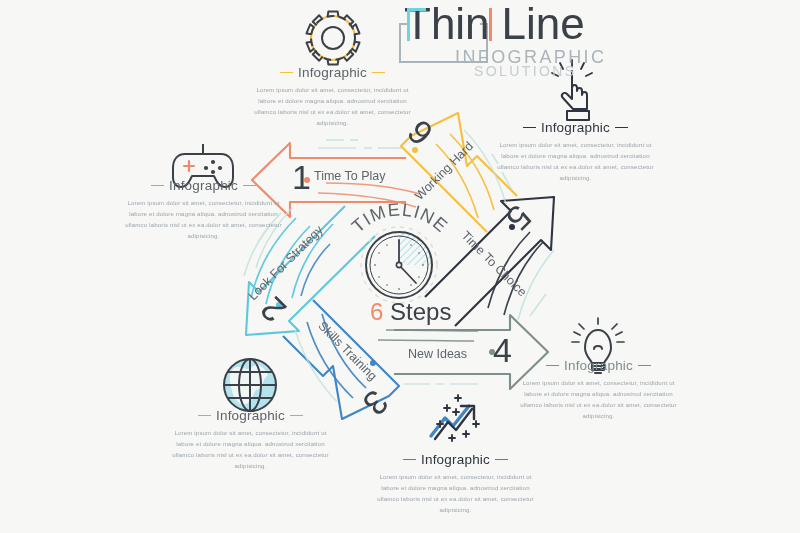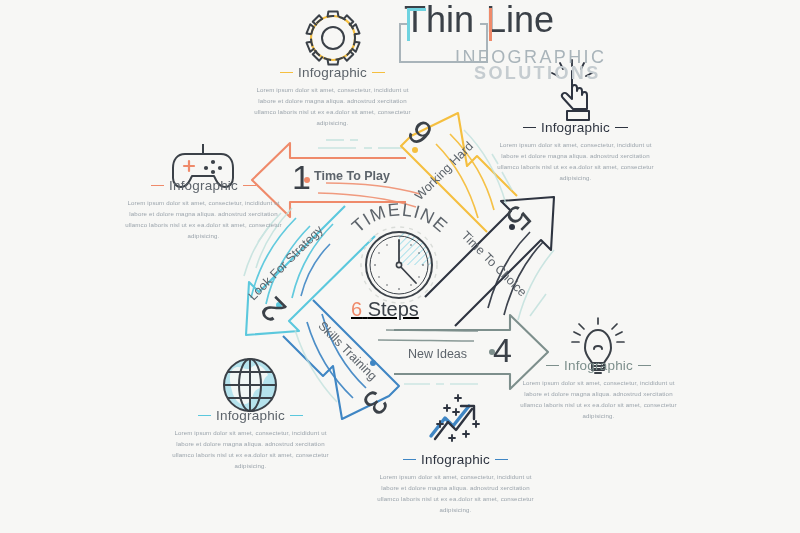--- a/index.html
+++ b/index.html
@@ -254,35 +254,35 @@
         <path d="M8 14 L14 14"></path>
           <path d="M11 11 L11 17"></path>
         <path d="M18 4 L24 4"></path>
           <path d="M21 1 L21 7"></path>
         <path d="M0 -22 L6 -22"></path>
           <path d="M3 -25 L3 -19"></path>
       </g>
     </g>
   </svg>
 
-  <div style="position:absolute;left:404px;top:2px;font-size:36px;letter-spacing:0px;white-space:nowrap;line-height:1;">
+  <div style="position:absolute;left:404px;top:2px;font-size:44px;letter-spacing:0px;white-space:nowrap;line-height:1;">
     <span style="color:#3b4148;">Thin</span><span style="display:inline-block;width:12px;"></span><span style="color:#3b4148;">Line</span>
   </div>
   <div style="position:absolute;left:407px;top:8px;width:16px;height:30px;border-top:3px solid #6fd3e0;border-left:3px solid #6fd3e0;"></div>
   <div style="position:absolute;left:489px;top:8px;width:3px;height:33px;background:#ef8a6a;"></div>
   <div style="position:absolute;left:455px;top:47px;font-size:18px;letter-spacing:2.4px;color:#a9b4ba;">INFOGRAPHIC</div>
-  <div style="position:absolute;left:474px;top:63px;font-size:18px;letter-spacing:2.4px;color:#c5ccd0;font-weight:bold;">SOLUTIONS</div>
-
-  <div style="position:absolute;left:351px;top:298px;font-size:20px;white-space:nowrap;text-decoration:underline;">
+  <div style="position:absolute;left:474px;top:63px;font-size:14px;letter-spacing:2.4px;color:#c5ccd0;">SOLUTIONS</div>
+
+  <div style="position:absolute;left:370px;top:298px;font-size:24px;white-space:nowrap;">
     <span style="color:#ef8a6a;">6</span>
     <span style="color:#3b4148;">Steps</span>
   </div>
 
   <div class="stepnum" style="left:292px;top:158px;">1</div>
-  <div class="steplbl" style="left:314px;top:169px;font-weight:bold;">Time To Play</div>
+  <div class="steplbl" style="left:314px;top:169px;">Time To Play</div>
 
   <div class="stepnum" style="left:264px;top:290px;transform:rotate(-135deg);transform-origin:center;">2</div>
   <div class="steplbl" style="left:236px;top:256px;transform:rotate(-45deg);transform-origin:center;">Look For Strategy</div>
 
   <div class="stepnum" style="left:366px;top:383px;transform:rotate(135deg);transform-origin:center;">3</div>
   <div class="steplbl" style="left:309px;top:344px;transform:rotate(45deg);transform-origin:center;">Skills Training</div>
 
   <div class="stepnum" style="left:493px;top:331px;">4</div>
   <div class="steplbl" style="left:408px;top:347px;">New Ideas</div>
 

